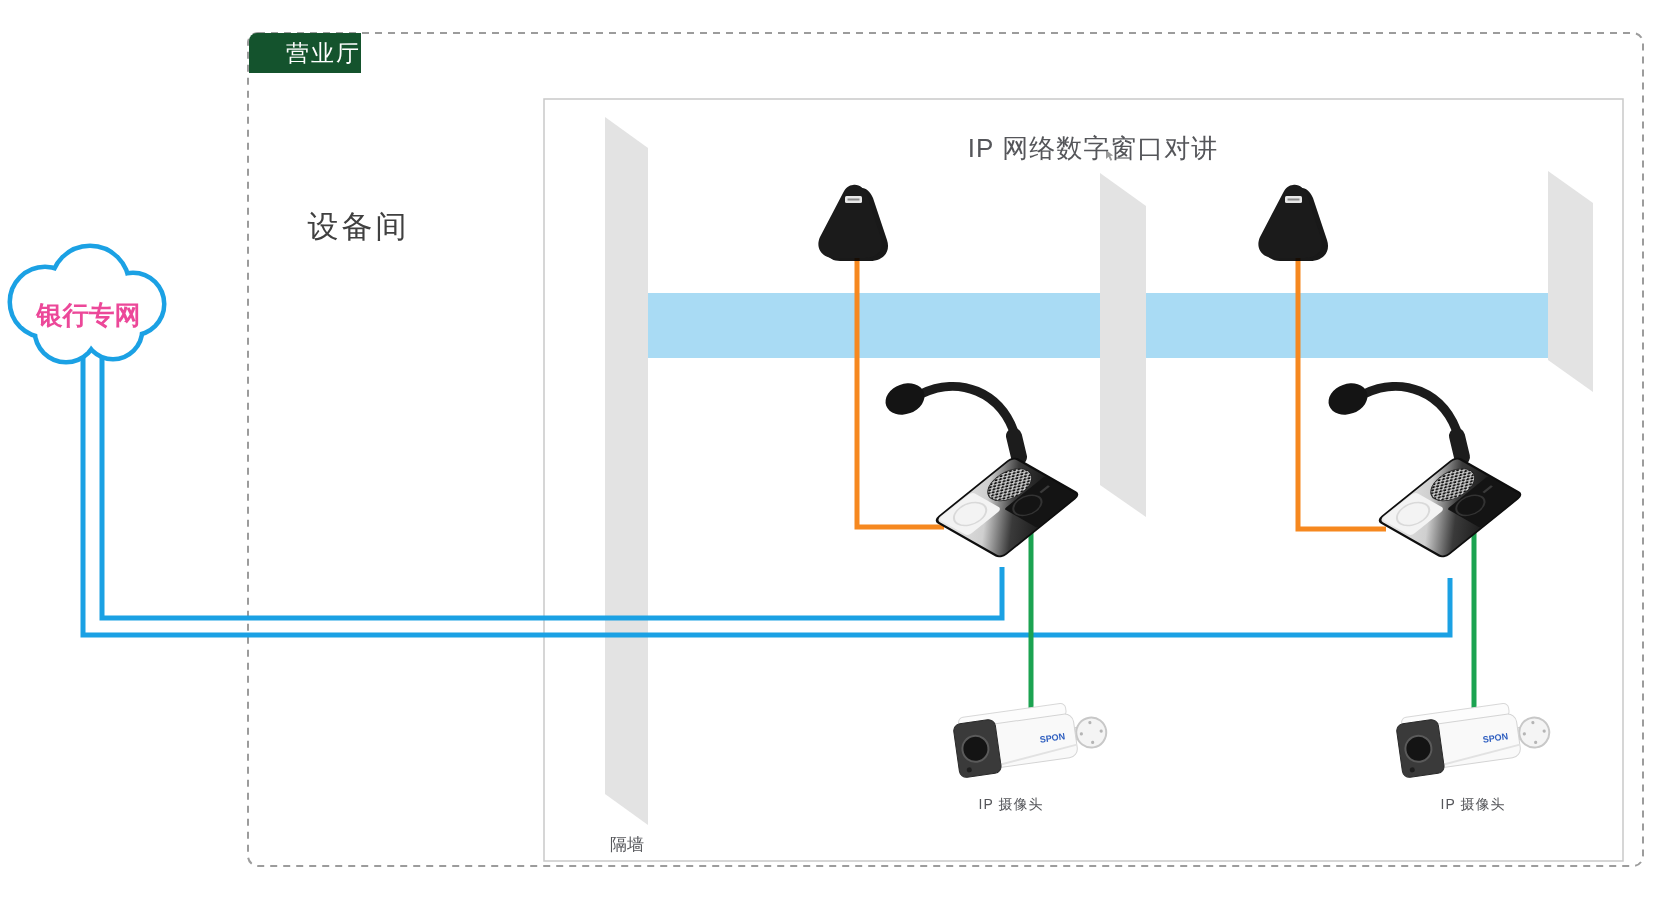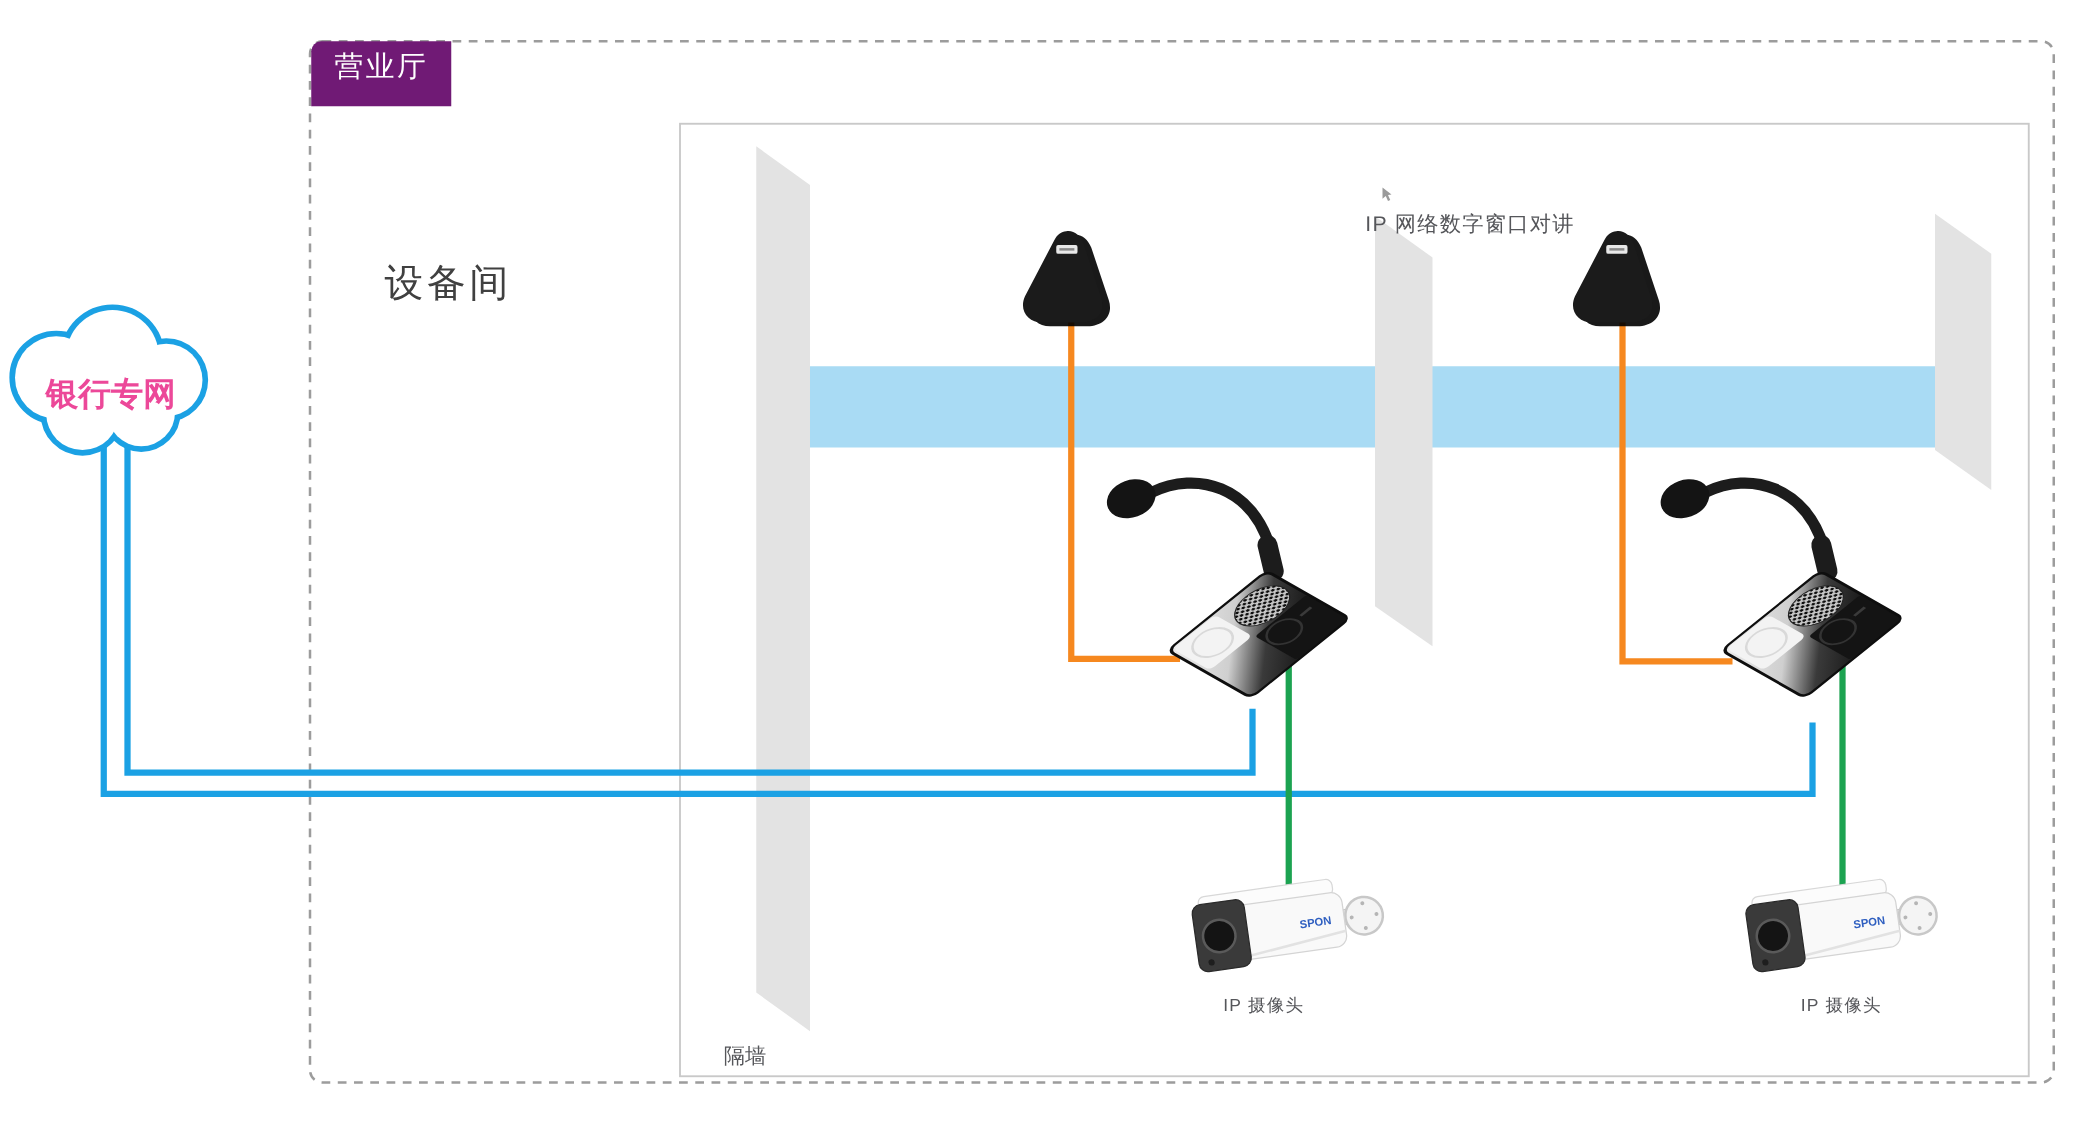--- a/index.html
+++ b/index.html
@@ -3,28 +3,28 @@
 <meta charset="utf-8">
 <style>
   html,body{margin:0;padding:0;background:#fff;}
   .canvas{
     position:relative;width:1667px;height:917px;background:#fff;overflow:hidden;
     font-family:"Liberation Sans", sans-serif;
   }
   .canvas svg{position:absolute;left:0;top:0;}
   .lbl{position:absolute;text-align:center;color:#55565A;}
   .tag{
-    position:absolute;left:249px;top:33px;width:112px;height:52px;line-height:40px;
-    background:#701a75;color:#fff;font-size:23px;text-align:center;
+    position:absolute;left:249px;top:33px;width:112px;height:40px;line-height:40px;
+    background:#14532d;color:#fff;font-size:23px;text-align:right;
     border-radius:8px 0 0 0;letter-spacing:2px;
   }
   .equip{left:296px;top:206px;width:125px;font-size:31px;color:#404040;letter-spacing:3px;font-weight:500;}
   .cloudlbl{left:28px;top:298px;width:121px;font-size:26px;color:#ec4899;font-weight:600;}
-  .title{left:1016px;top:131px;width:320px;font-size:17px;letter-spacing:1px;margin-top:37px;}
-  .part{left:561px;top:833px;width:70px;font-size:17px;}
+  .title{left:933px;top:131px;width:320px;font-size:26px;letter-spacing:1px;}
+  .part{left:592px;top:833px;width:70px;font-size:17px;}
   .camlbl{top:796px;width:130px;font-size:14px;letter-spacing:1px;}
   .cam1{left:946px;} .cam2{left:1408px;}
   .ln{fill:none;stroke-width:5px;}
 </style>
 </head>
 <body>
 
 <div class="canvas">
 
   <svg width="1667" height="917" viewBox="0 0 1667 917">

